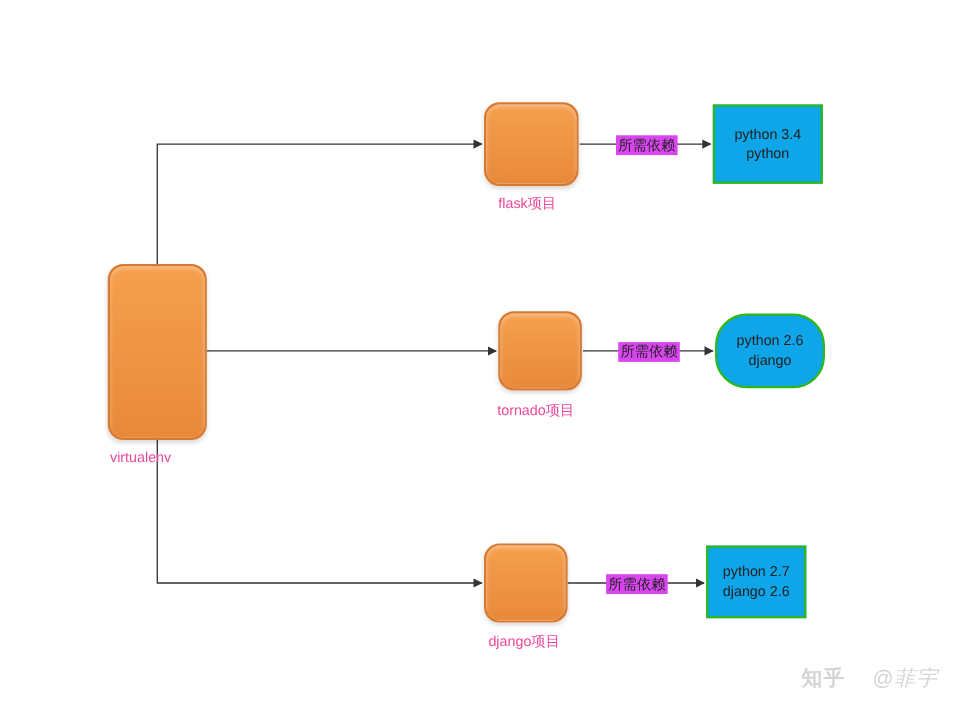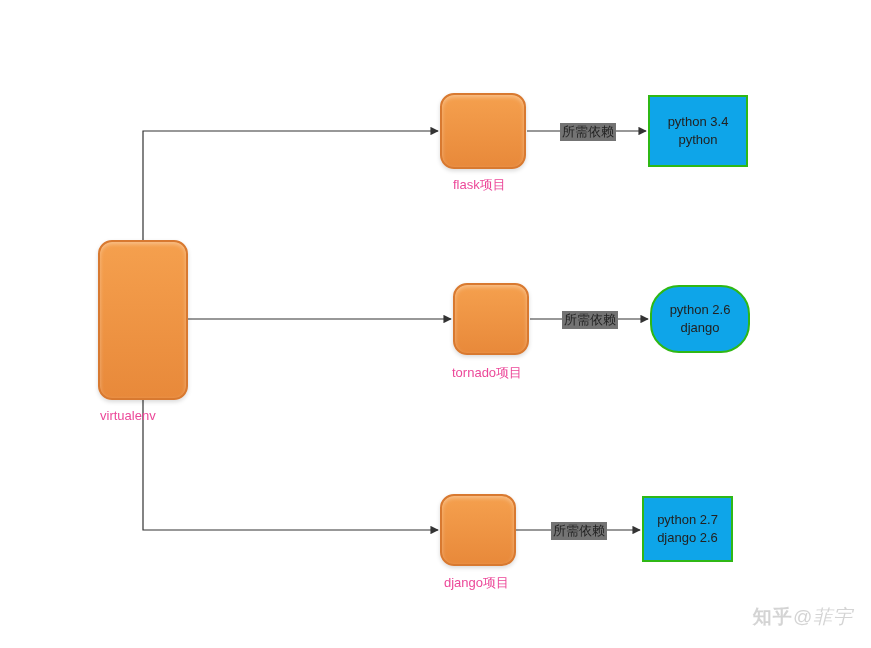--- a/index.html
+++ b/index.html
@@ -34,36 +34,36 @@
       position: absolute;
       font-size: 13px;
       color: #ec4899;
       text-align: center;
       white-space: nowrap;
     }
     .edge-label {
       position: absolute;
       font-size: 13px;
       color: #222;
-      background: #737373;
+      background: #d946ef;
       padding: 0 2px;
       white-space: nowrap;
     }
     svg.conn { position: absolute; top: 0; left: 0; pointer-events: none; }
     .watermark {
       position: absolute;
       right: 18px;
       bottom: 18px;
       color: rgba(210,210,210,0.95);
       font-size: 19px;
       font-style: italic;
       letter-spacing: 1px;
       display: flex;
       align-items: center;
-      gap: 0;
+      gap: 24px;
     }
     .watermark .zhi {
       font-weight: bold;
       font-style: normal;
     }
   </style>
 </head>
 <body>
 
 <svg class="conn" width="871" height="648">

